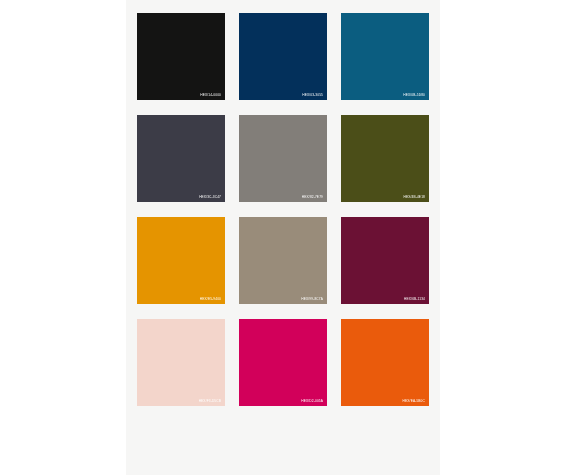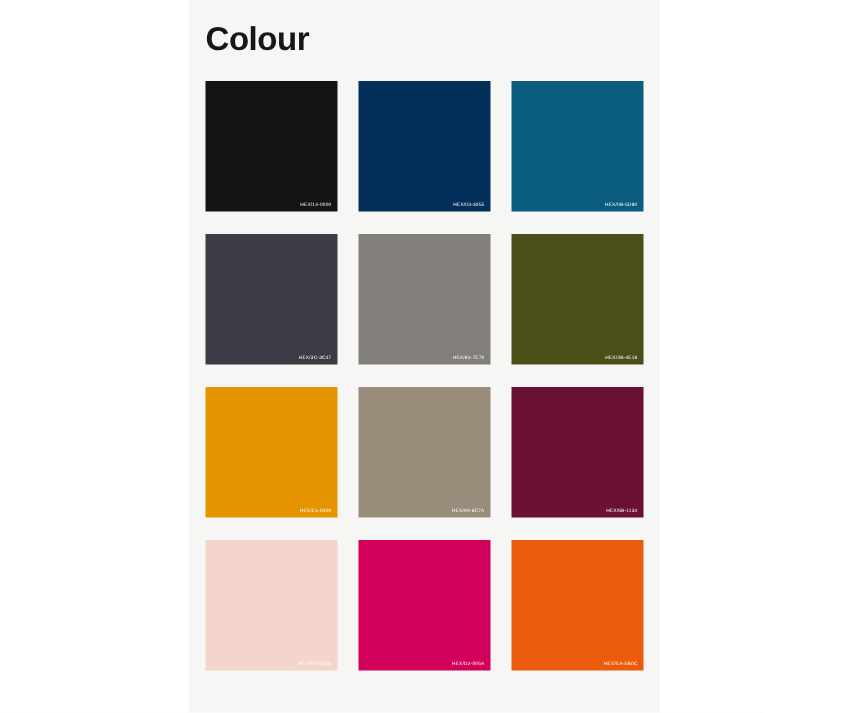--- a/index.html
+++ b/index.html
@@ -69,21 +69,20 @@
     font-family: "Liberation Sans", sans-serif;
     white-space: nowrap;
   }
 </style>
 </head>
 <body>
 
 <div class="page" style="background: rgb(255, 255, 255);">
   <div class="card" style="background: rgb(246, 246, 245);">
 
-    <h1 class="card-title" style="color: rgb(23, 23, 26);">Colour</h1>
 
     <div class="swatch-grid">
       <div class="swatch" style="background: rgb(20, 20, 19);">
         <span class="swatch-label" style="color: rgb(255, 255, 255);">HEX/14-0000</span>
       </div>
       <div class="swatch" style="background: rgb(3, 48, 91);">
         <span class="swatch-label" style="color: rgb(255, 255, 255);">HEX/03-3055</span>
       </div>
       <div class="swatch" style="background: rgb(11, 93, 128);">
         <span class="swatch-label" style="color: rgb(255, 255, 255);">HEX/0B-5D80</span>

